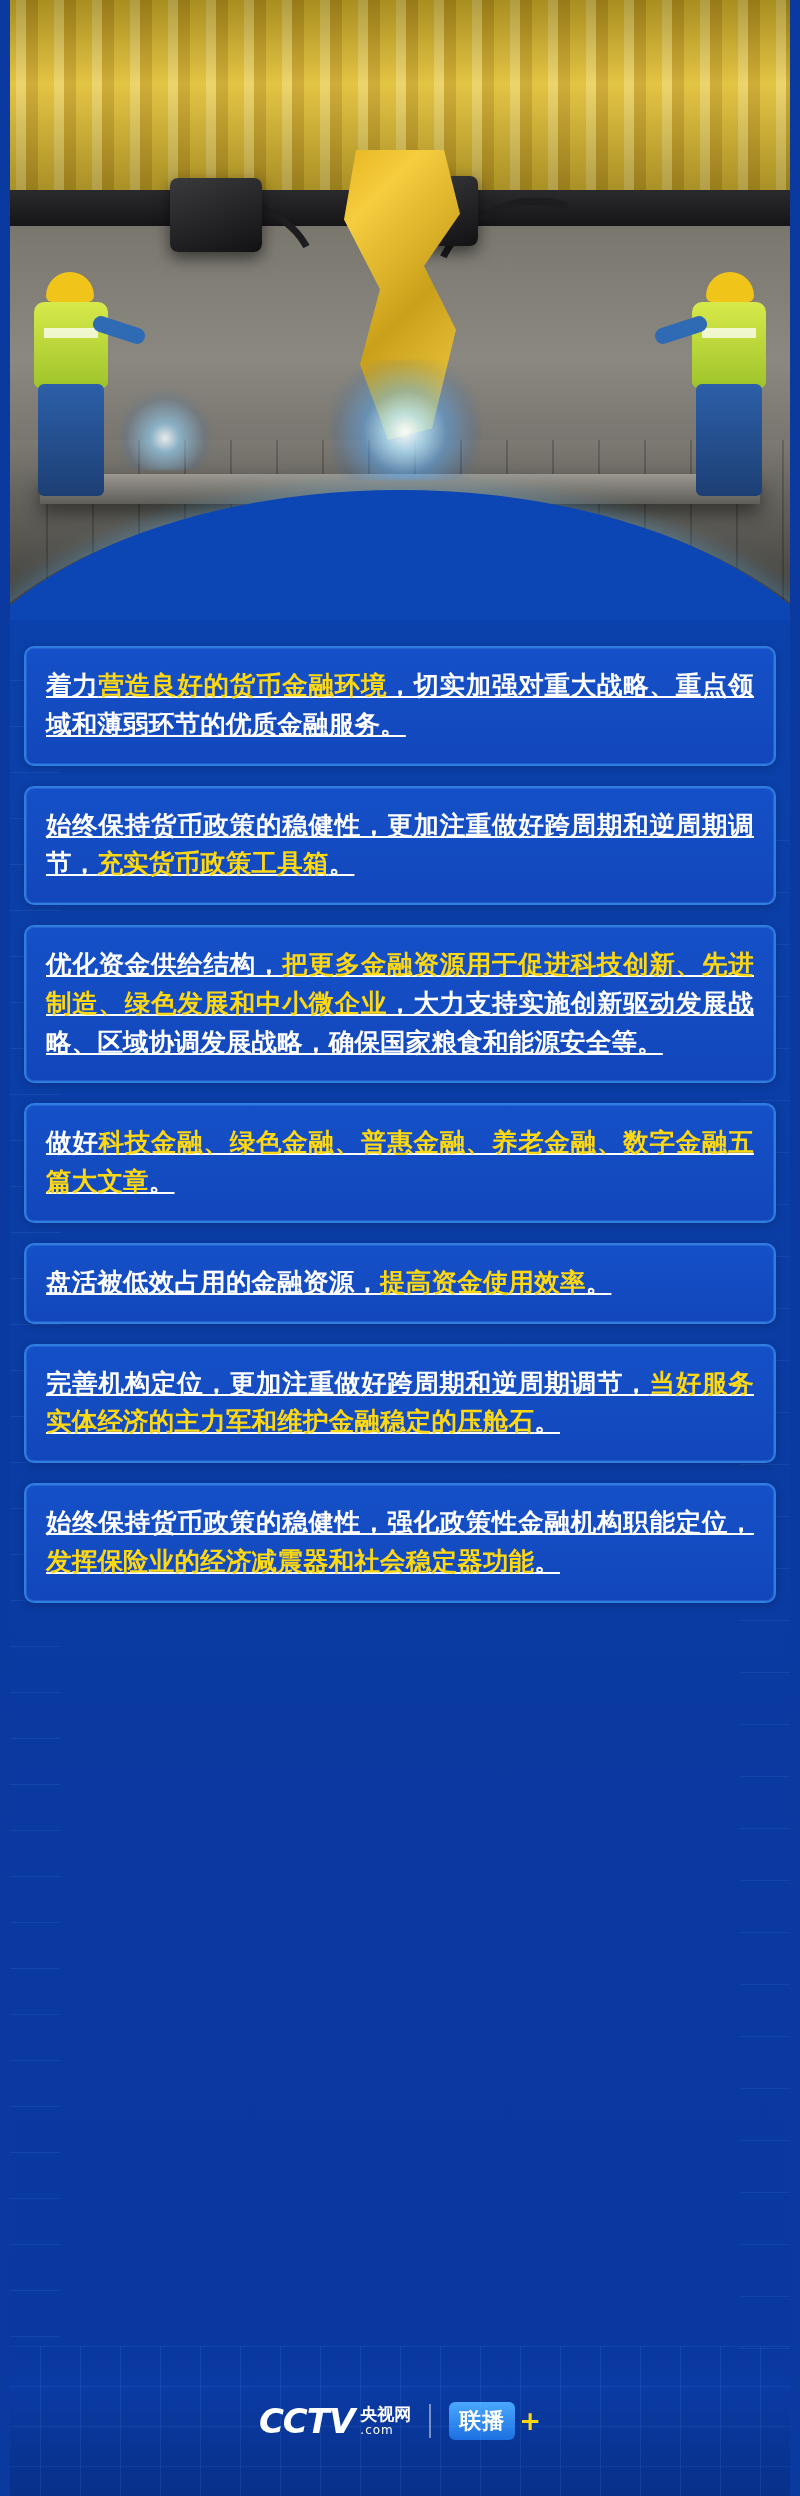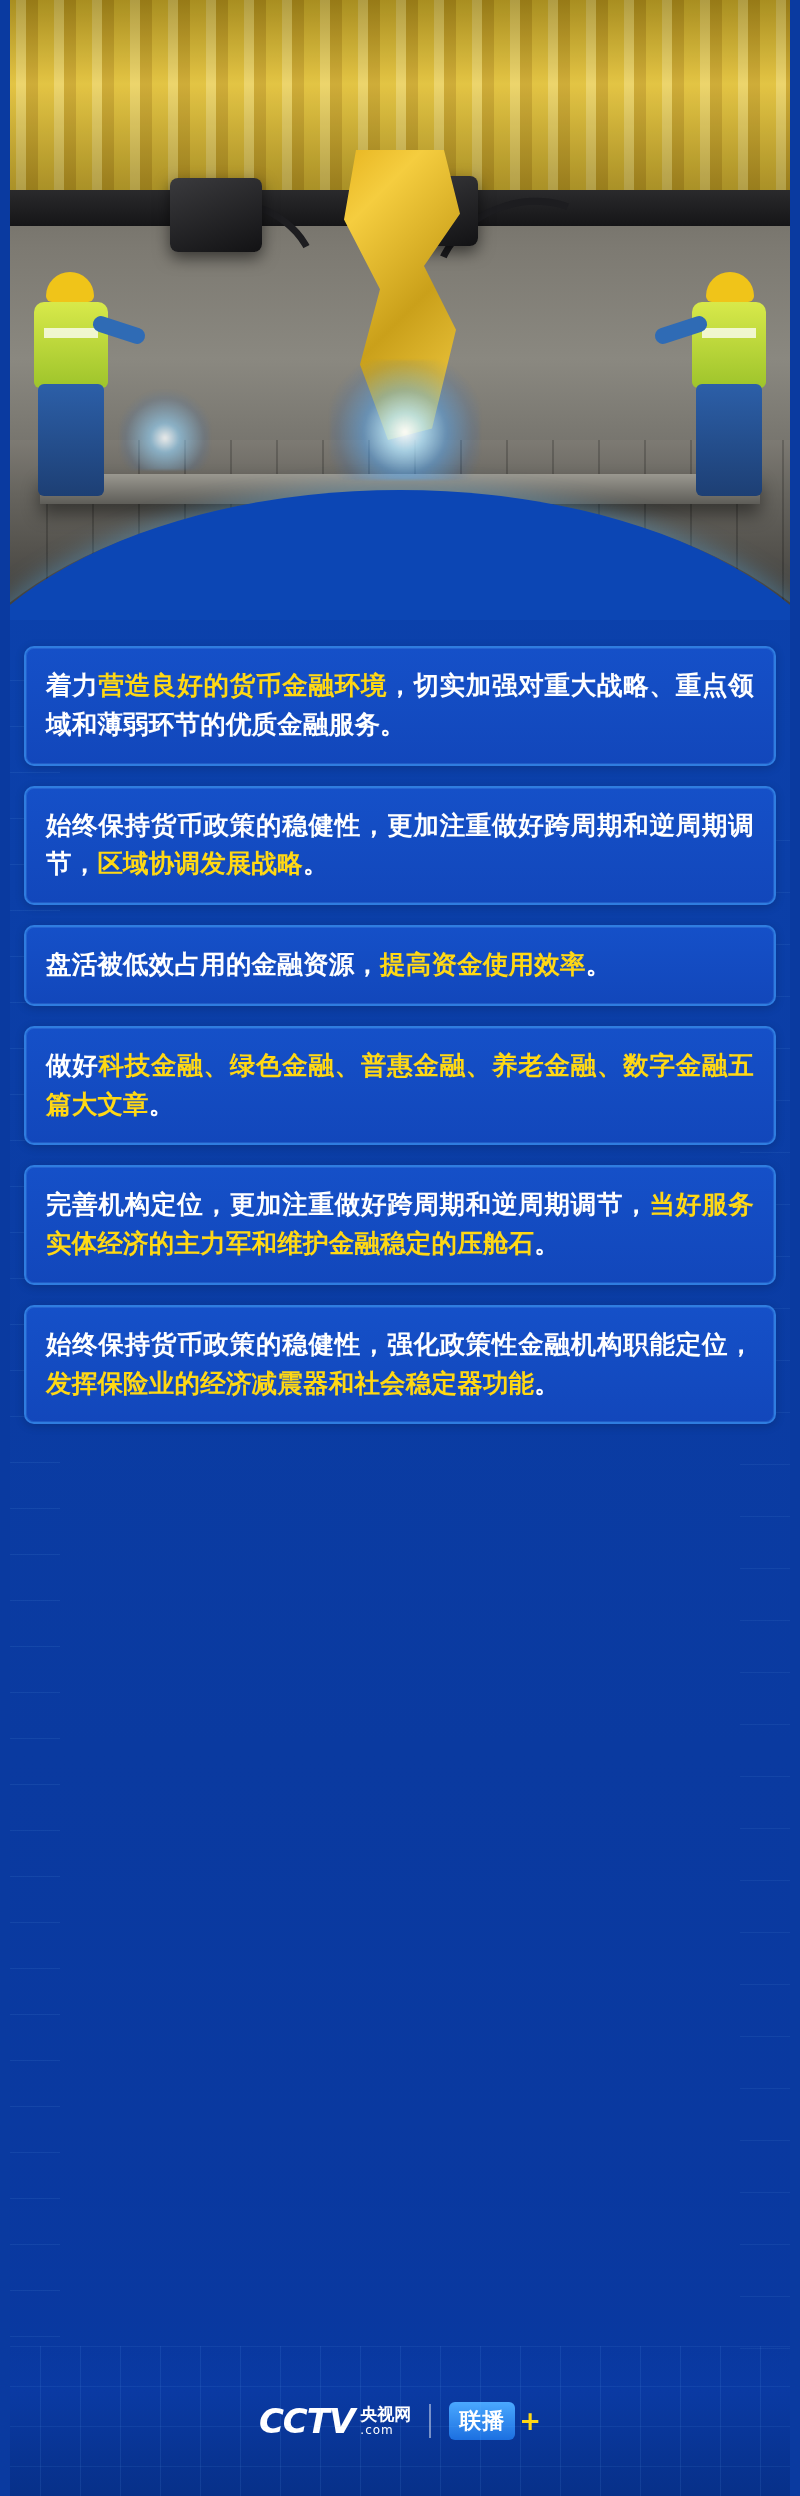--- a/index.html
+++ b/index.html
@@ -200,20 +200,21 @@
     margin-bottom: 20px;
     box-shadow: inset 0 0 0 1px rgba(110,190,255,0.18), 0 2px 10px rgba(0,0,0,0.18);
   }
   .card p {
     color: #ffffff;
     font-size: 25.5px;
     line-height: 1.52;
     letter-spacing: 0.2px;
     text-align: justify;
     font-weight: 600;
+    text-decoration: underline;
   }
   .hl { color: #ffd814; font-weight: 700; }
 
   
   .footer {
     position: absolute;
     left: 0; bottom: 0;
     width: 800px; height: 150px;
     background: linear-gradient(180deg, rgba(9,56,160,0) 0%, #0a3aa3 30%, #073089 100%);
     display: flex;
@@ -317,27 +318,30 @@
   </div>
 
   <div class="content">
     <div class="deco deco-lines-left"></div>
     <div class="deco deco-lines-right"></div>
     <div id="cards">
         <div class="card">
           <p><span>着力</span><span class="hl">营造良好的货币金融环境</span><span>，切实加强对重大战略、重点领域和薄弱环节的优质金融服务。</span></p>
         </div>
         <div class="card">
-          <p><span>始终保持货币政策的稳健性，更加注重做好跨周期和逆周期调节，</span><span class="hl">区域协调发展战略</span><span>。</span></p>
+          <p><span>始终保持货币政策的稳健性，更加注重做好跨周期和逆周期调节，</span><span class="hl">充实货币政策工具箱</span><span>。</span></p>
+        </div>
+        <div class="card">
+          <p><span>优化资金供给结构，</span><span class="hl">把更多金融资源用于促进科技创新、先进制造、绿色发展和中小微企业</span><span>，大力支持实施创新驱动发展战略、区域协调发展战略，确保国家粮食和能源安全等。</span></p>
+        </div>
+        <div class="card">
+          <p><span>做好</span><span class="hl">科技金融、绿色金融、普惠金融、养老金融、数字金融五篇大文章</span><span>。</span></p>
         </div>
         <div class="card">
           <p><span>盘活被低效占用的金融资源，</span><span class="hl">提高资金使用效率</span><span>。</span></p>
-        </div>
-        <div class="card">
-          <p><span>做好</span><span class="hl">科技金融、绿色金融、普惠金融、养老金融、数字金融五篇大文章</span><span>。</span></p>
         </div>
         <div class="card">
           <p><span>完善机构定位，更加注重做好跨周期和逆周期调节，</span><span class="hl">当好服务实体经济的主力军和维护金融稳定的压舱石</span><span>。</span></p>
         </div>
         <div class="card">
           <p><span>始终保持货币政策的稳健性，强化政策性金融机构职能定位，</span><span class="hl">发挥保险业的经济减震器和社会稳定器功能</span><span>。</span></p>
         </div>
       </div>
   </div>
 

